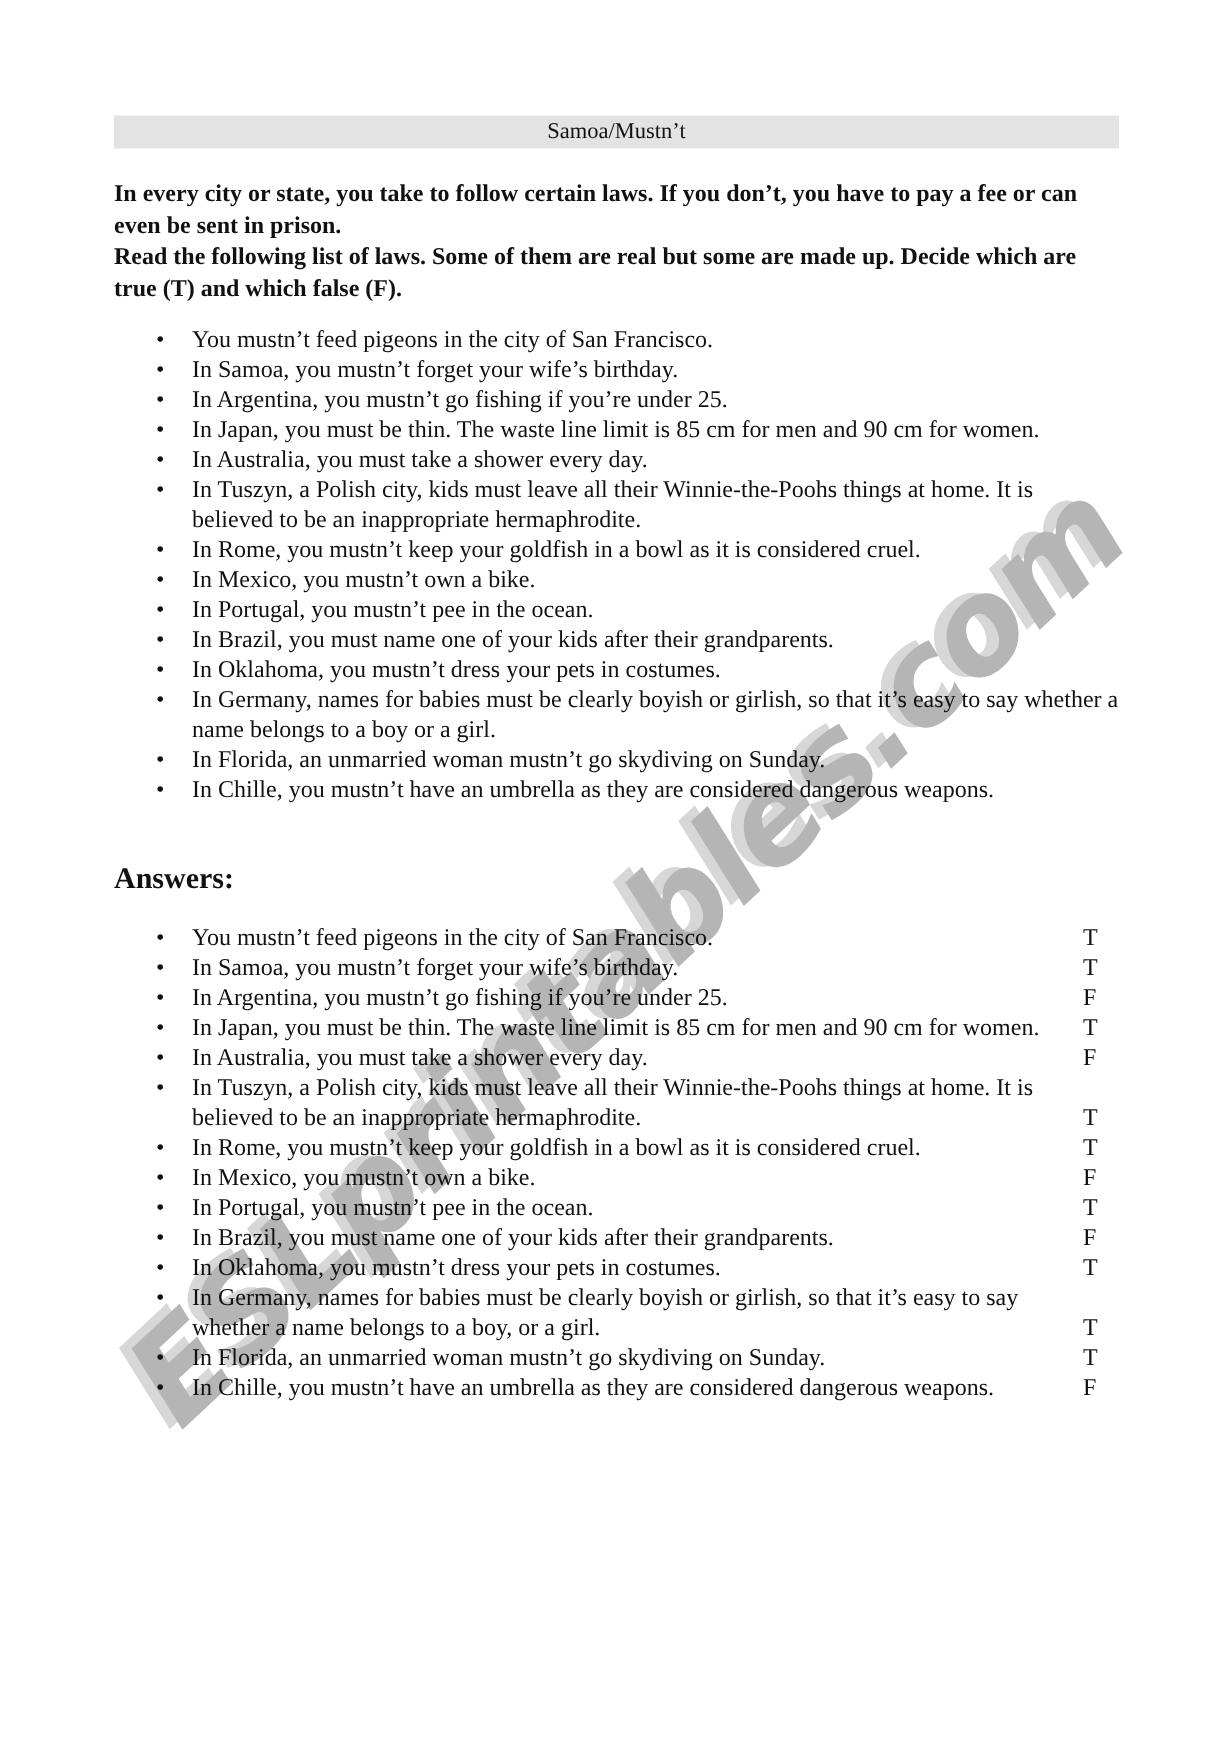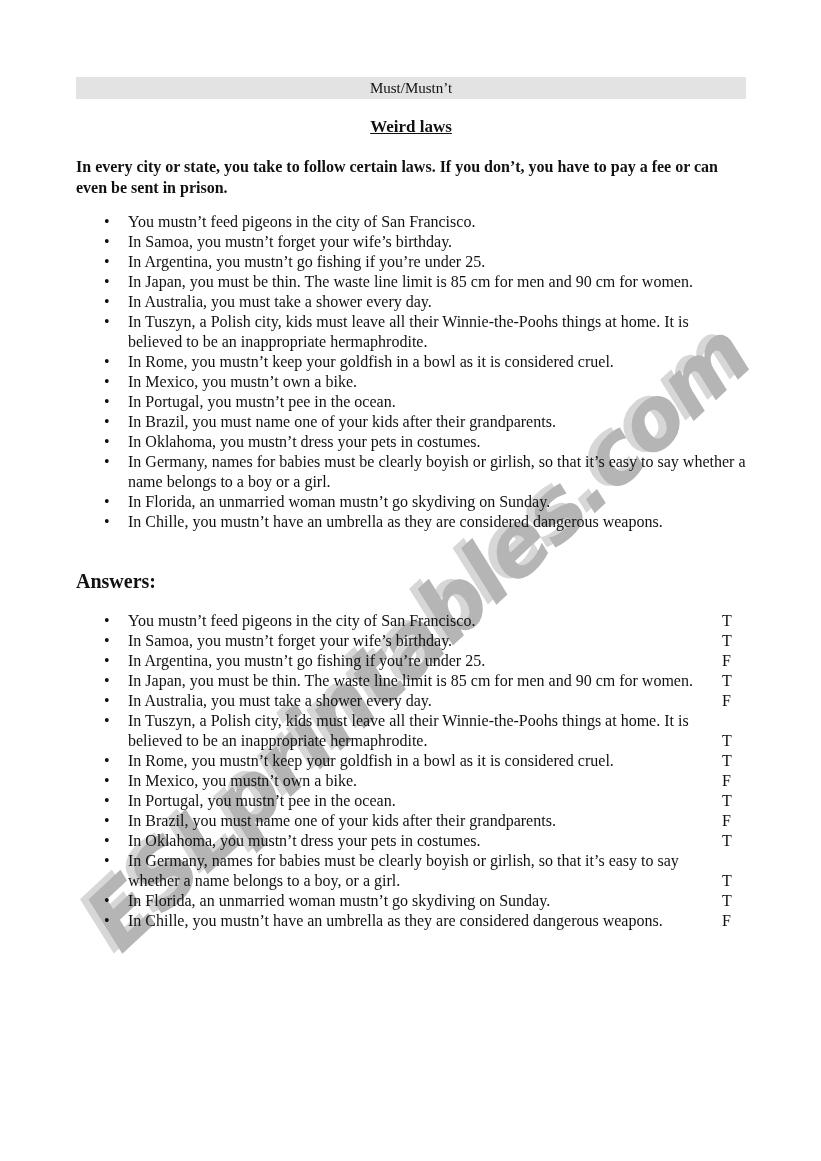--- a/index.html
+++ b/index.html
@@ -93,26 +93,26 @@
 </style>
 </head>
 <body>
 
 <div class="page">
 
   <div class="watermark">ESLprintables.com</div>
 
   <div class="content">
 
-    <div class="topic-bar">Must/Mustn’t</div>
-
-    <div class="title">Weird laws</div>
+    <div class="topic-bar">Samoa/Mustn’t</div>
+
 
     <div class="intro">
       <p>In every city or state, you take to follow certain laws. If you don’t, you have to pay a fee or can even be sent in prison.</p>
+      <p>Read the following list of laws. Some of them are real but some are made up. Decide which are true (T) and which false (F).</p>
     </div>
 
     <ul class="law-list">
 
         <li>
           <span class="bullet">•</span>
           <span class="law-text">You mustn’t feed pigeons in the city of San Francisco.</span>
         </li>
 
         <li>

